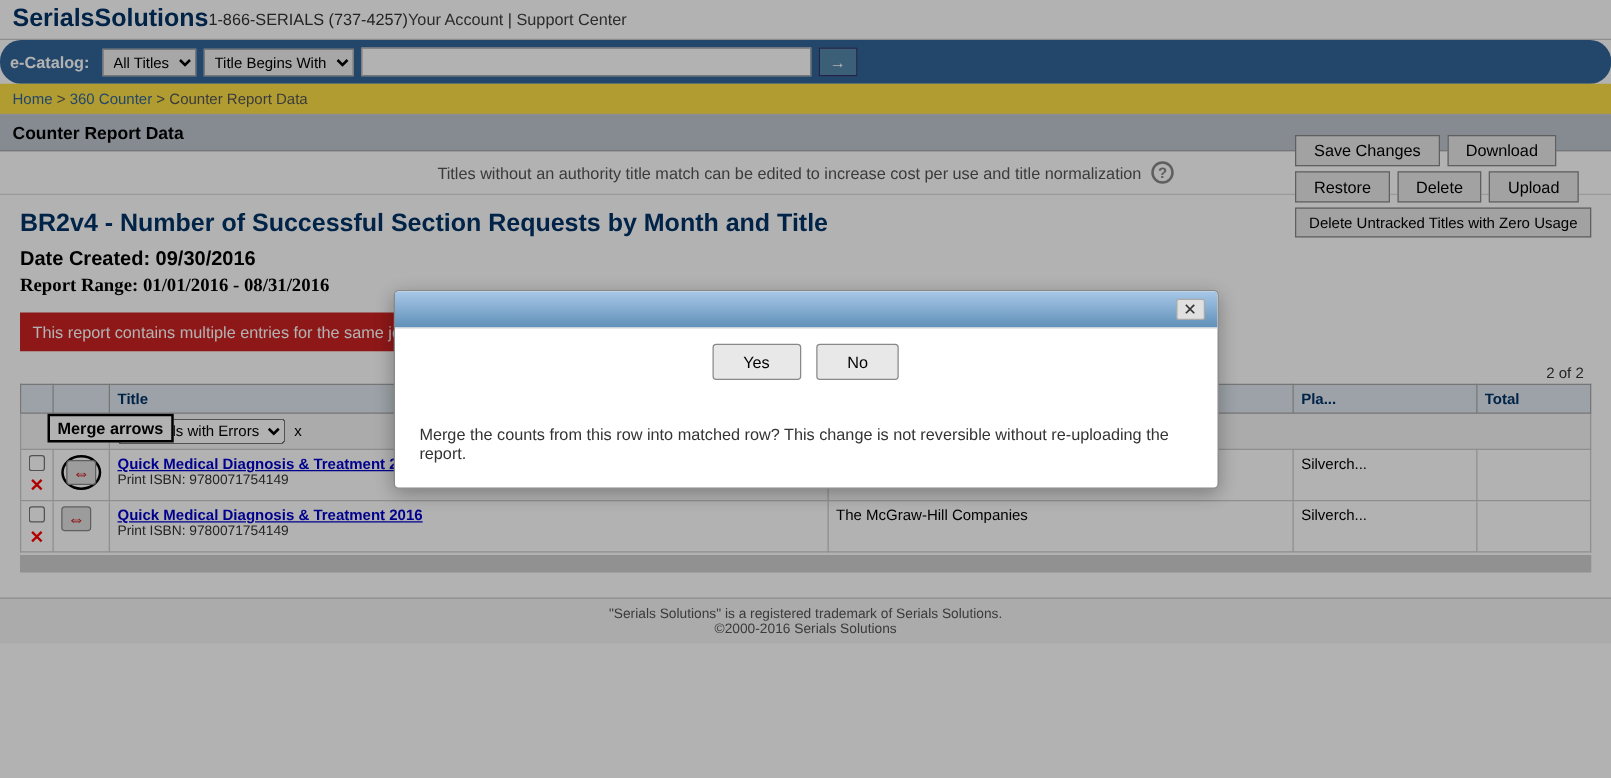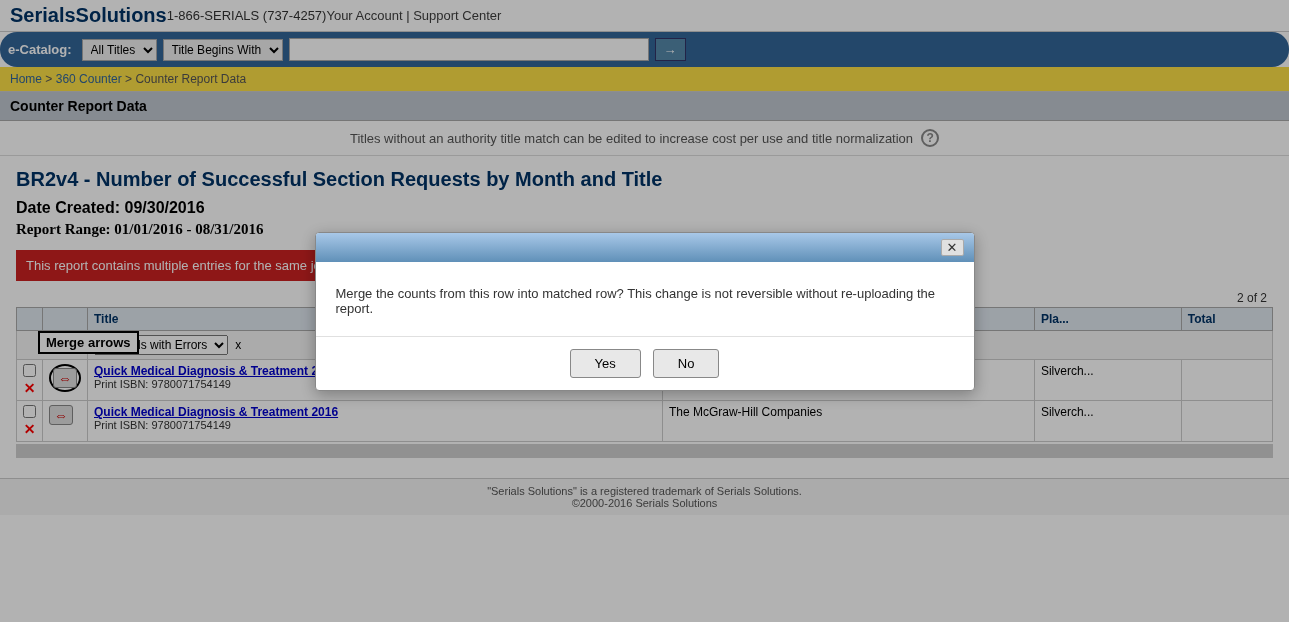--- a/index.html
+++ b/index.html
@@ -394,20 +394,34 @@
   <span>Counter Report Data</span>
 </div>
 
 <div id="info-banner">
   <span>Titles without an authority title match can be edited to increase cost per use and title normalization</span>
   <span class="help-icon">?</span>
 </div>
 
 <div id="main-content">
 
+  <div id="action-buttons">
+    <div class="btn-row">
+      <button class="action-btn">Save Changes</button>
+      <button class="action-btn">Download</button>
+    </div>
+    <div class="btn-row">
+      <button class="action-btn">Restore</button>
+      <button class="action-btn">Delete</button>
+      <button class="action-btn">Upload</button>
+    </div>
+    <div class="btn-row">
+      <button class="delete-untracked-btn">Delete Untracked Titles with Zero Usage</button>
+    </div>
+  </div>
 
   <div class="report-title">BR2v4 - Number of Successful Section Requests by Month and Title</div>
   <div class="date-created">
     <span>Date Created:</span>
     <span>09/30/2016</span>
   </div>
   <div class="report-range">
     <span>Report Range:</span>
     <span>01/01/2016 - 08/31/2016</span>
   </div>
@@ -489,21 +503,21 @@
 <div id="footer">
   <div>"Serials Solutions" is a registered trademark of Serials Solutions.</div>
   <div>©2000-2016 Serials Solutions</div>
 </div>
 
 <div id="modal-overlay">
   <div id="modal-dialog">
     <div id="modal-header">
       <button id="modal-close">✕</button>
     </div>
-    <div id="modal-body">
-      <p>Merge the counts from this row into matched row? This change is not reversible without re-uploading the report.</p>
-    </div>
     <div id="modal-footer">
       <button class="modal-btn-yes">Yes</button>
       <button class="modal-btn-no">No</button>
     </div>
+    <div id="modal-body">
+      <p>Merge the counts from this row into matched row? This change is not reversible without re-uploading the report.</p>
+    </div>
   </div>
 </div>
 
 </body></html>

